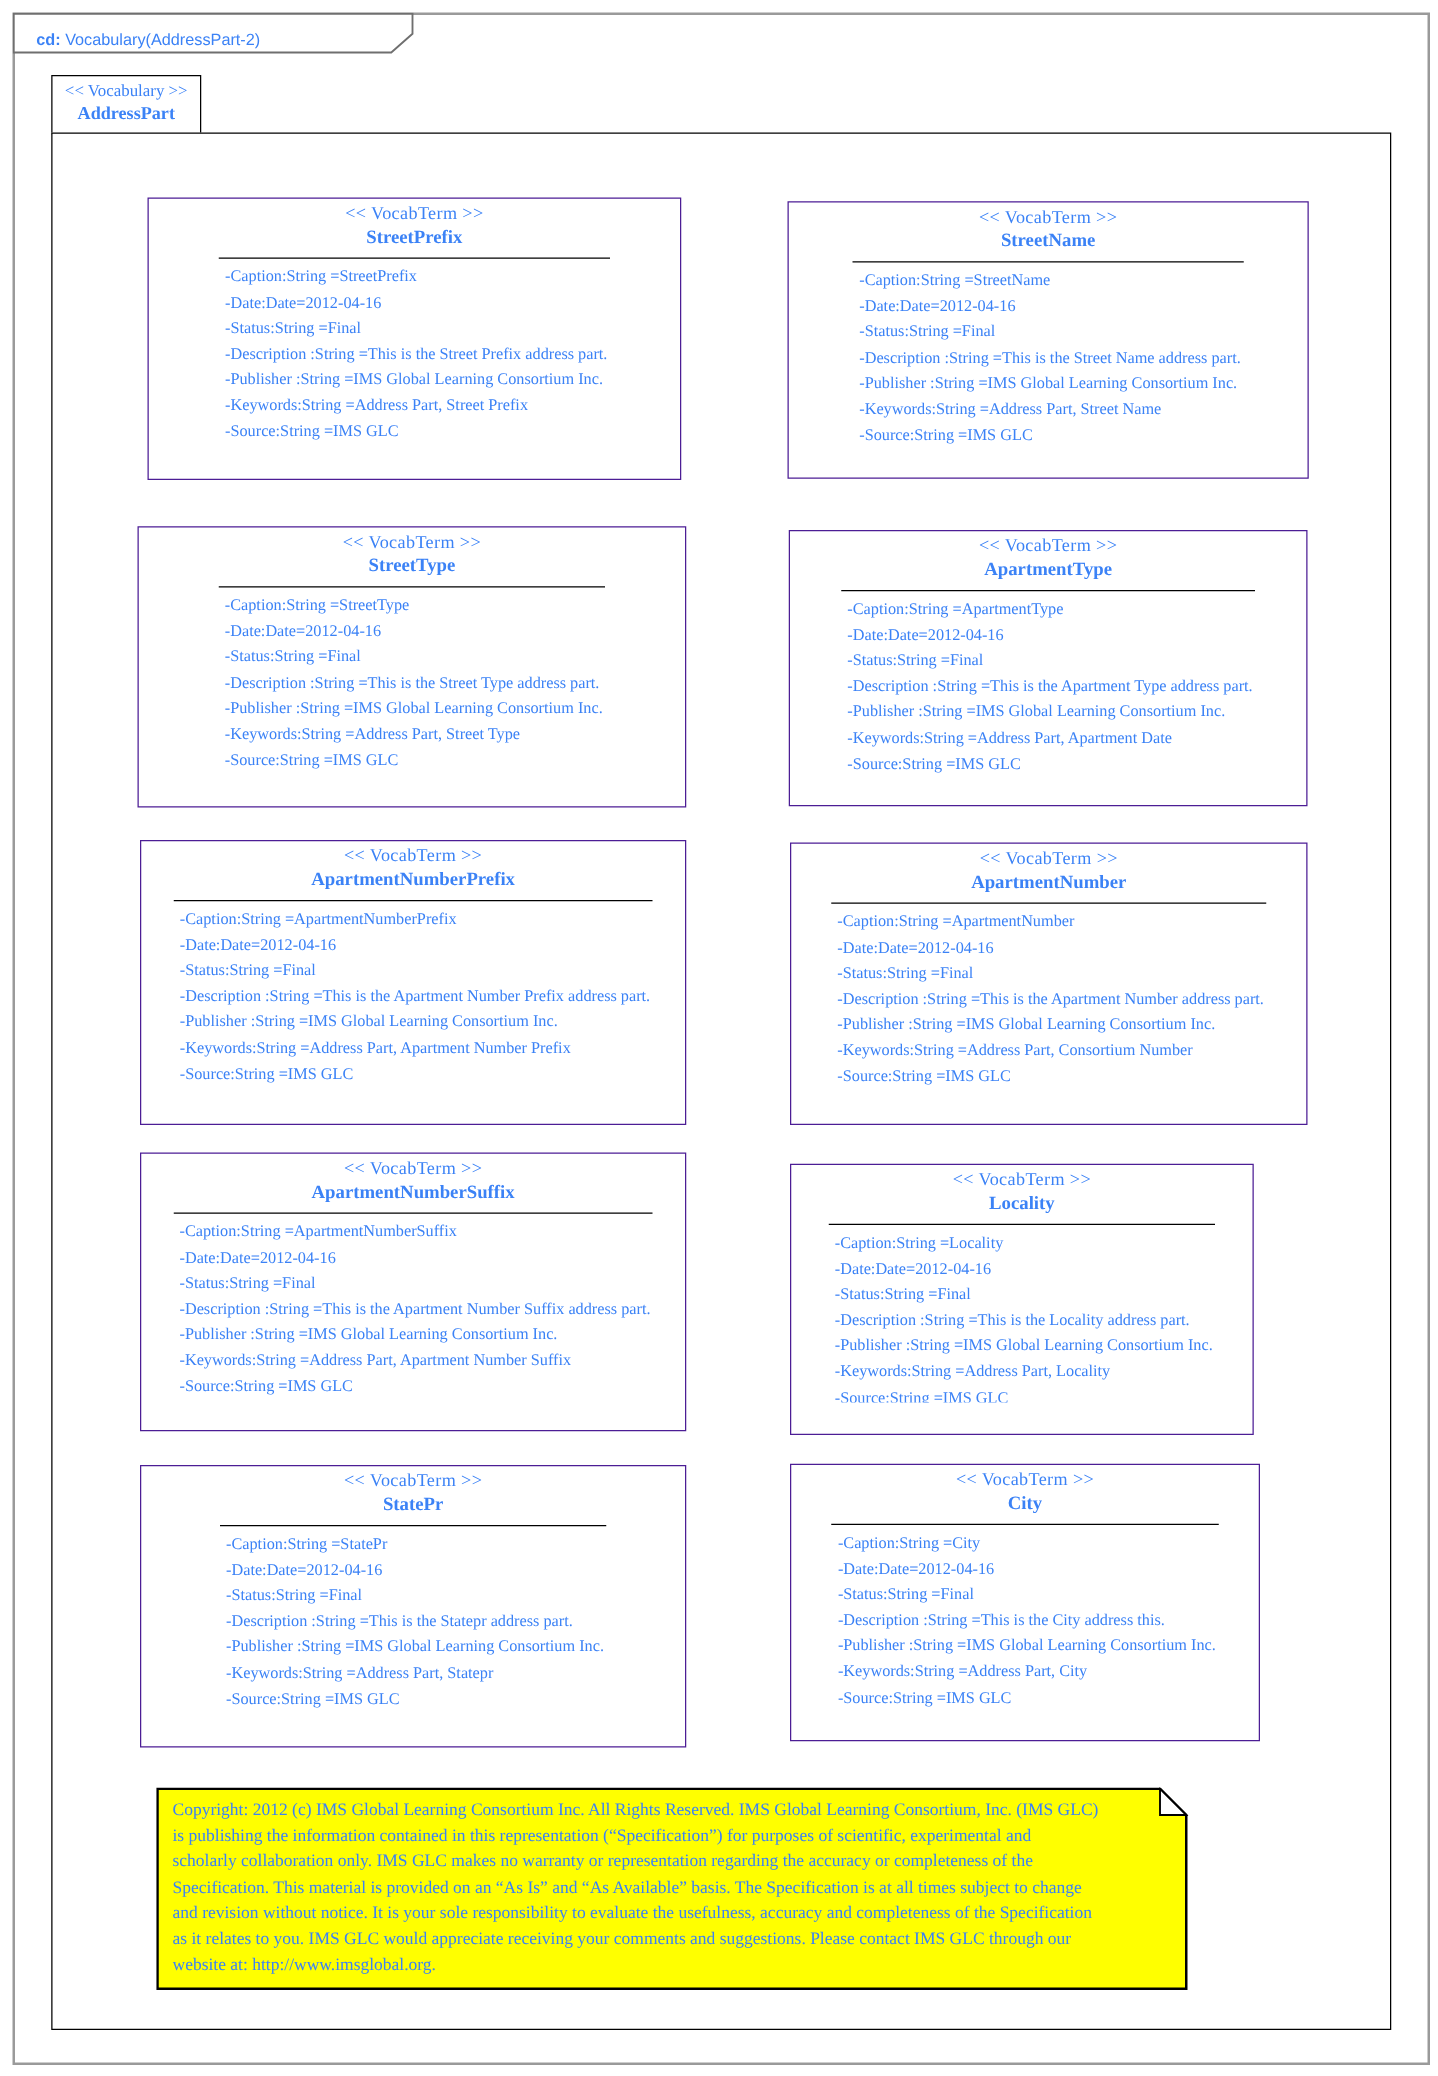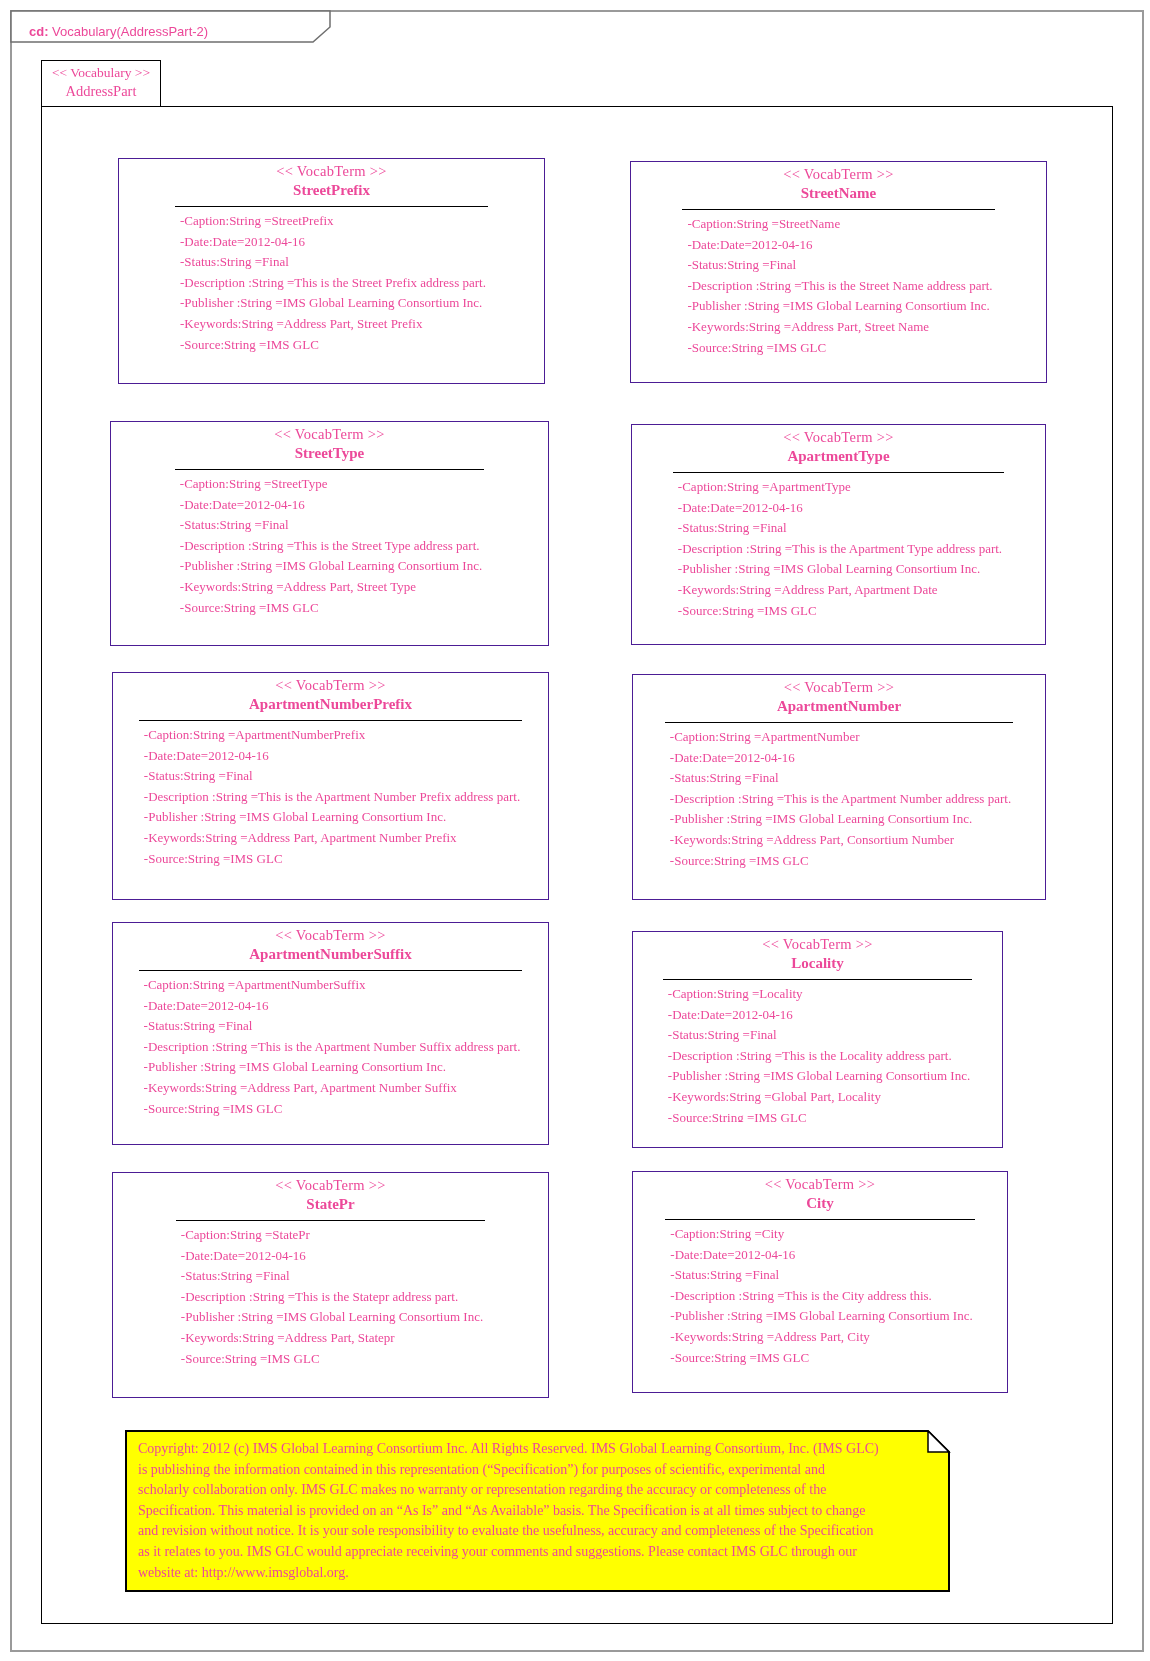--- a/index.html
+++ b/index.html
@@ -1,29 +1,29 @@
 <!DOCTYPE html>
 <html><head>
 <meta charset="utf-8">
 <style>
   html,body{margin:0;padding:0;background:#ffffff;}
   #canvas{position:relative;width:1150px;height:1661px;background:#ffffff;
-          font-family:"Liberation Serif","DejaVu Serif",serif;color:#ec4899;}
+          font-family:"Liberation Serif","DejaVu Serif",serif;color:#3b82f6;}
   
   .frame{position:absolute;left:10px;top:10px;width:1130px;height:1638px;
          border:2px solid #9a9a9a;background:#fff;}
   .frame-tab{position:absolute;left:10px;top:10px;width:322px;height:34px;}
   .frame-tab-text{position:absolute;left:19px;top:14px;
         font-family:"Liberation Sans","DejaVu Sans",sans-serif;font-size:13px;white-space:nowrap;}
   .frame-tab-text b{font-weight:bold;}
   
   .pkg-tab{position:absolute;left:41px;top:60px;width:118px;height:46px;
            border:1px solid #000;background:#fff;text-align:center;}
   .pkg-st{font-size:13.5px;margin-top:4px;white-space:nowrap;}
-  .pkg-nm{font-size:14.5px;margin-top:2px;white-space:nowrap;}
+  .pkg-nm{font-size:14.5px;margin-top:2px;white-space:nowrap;font-weight:bold;}
   .pkg-body{position:absolute;left:41px;top:106px;width:1070px;height:1516px;
             border:1px solid #000;background:#fff;}
   
   .vbox{position:absolute;border:1px solid #4c1d95;background:#fff;
         display:flex;flex-direction:column;box-sizing:border-box;align-items:center;}
   .vb-head{text-align:center;padding-top:4px;height:43px;}
   .vb-st{font-size:14.5px;letter-spacing:.3px;}
   .vb-nm{font-size:15px;font-weight:bold;margin-top:2px;}
   .vb-attrs{border-top:1px solid #000;flex:1;padding:4px 2px 0 5px;
             font-size:13px;line-height:20.6px;overflow:hidden;}
@@ -179,21 +179,21 @@
     <div class="vb-head">
       <div class="vb-st">&lt;&lt; VocabTerm  &gt;&gt;</div>
       <div class="vb-nm">Locality</div>
     </div>
     <div class="vb-attrs">
       <div>-Caption:String =Locality</div>
       <div>-Date:Date=2012-04-16</div>
       <div>-Status:String =Final</div>
       <div>-Description :String =This is the Locality address part.</div>
       <div>-Publisher :String =IMS Global Learning Consortium Inc.</div>
-      <div>-Keywords:String =Global Part, Locality</div>
+      <div>-Keywords:String =Address Part, Locality</div>
       <div>-Source:String =IMS GLC</div>
     </div>
     <div class="vb-ops"></div>
   </div>
 
   <div class="vbox" style="left:112px;top:1172px;width:437px;height:226px">
     <div class="vb-head">
       <div class="vb-st">&lt;&lt; VocabTerm  &gt;&gt;</div>
       <div class="vb-nm">StatePr</div>
     </div>

